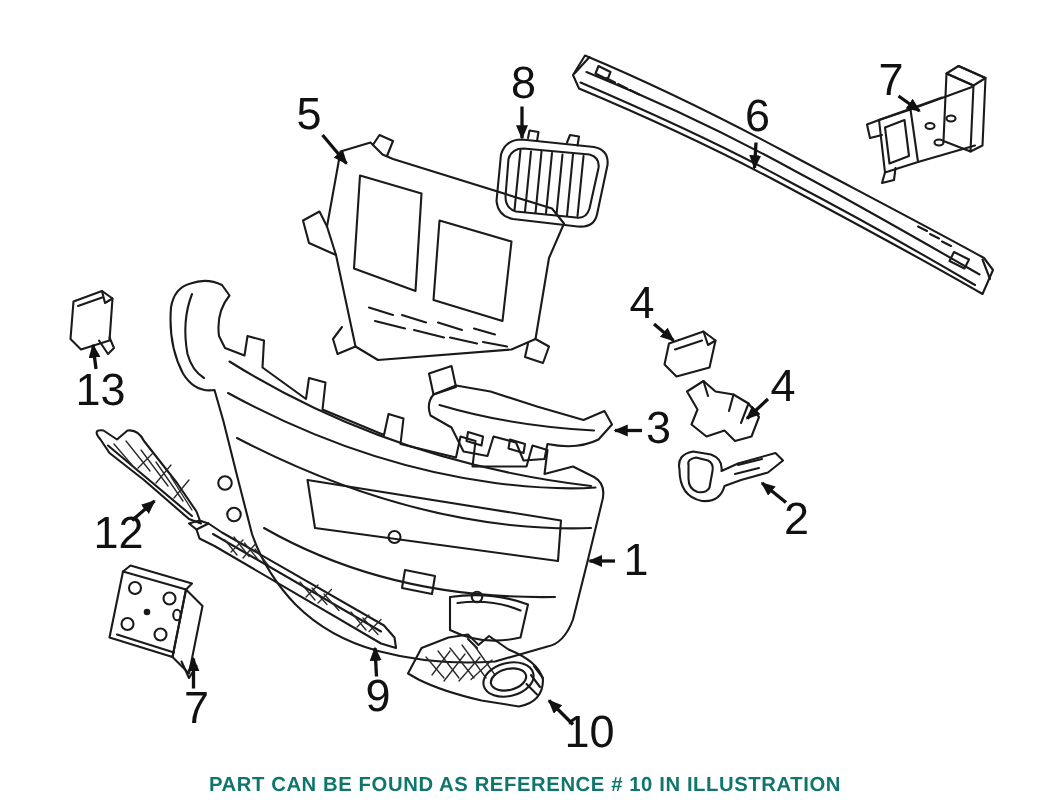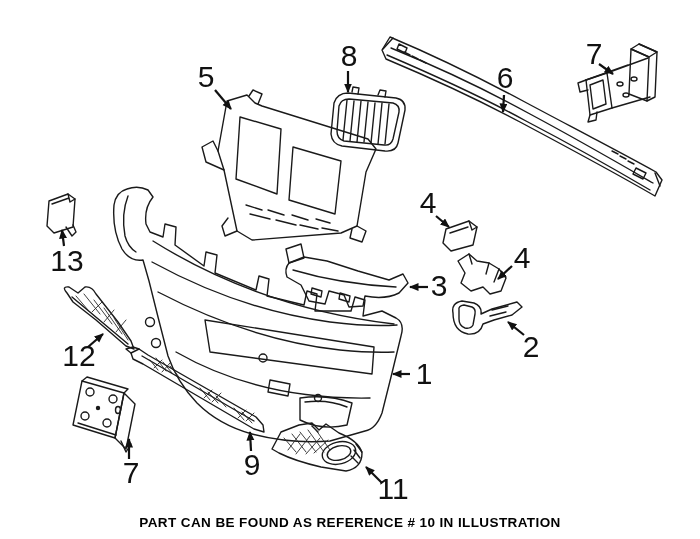--- a/index.html
+++ b/index.html
@@ -212,19 +212,19 @@
   <div class="callout" style="left:424px;top:374px;">1</div>
   <div class="callout" style="left:531px;top:347px;">2</div>
   <div class="callout" style="left:439px;top:286px;">3</div>
   <div class="callout" style="left:522px;top:258px;">4</div>
   <div class="callout" style="left:206px;top:77px;">5</div>
   <div class="callout" style="left:505px;top:78px;">6</div>
   <div class="callout" style="left:594px;top:54px;">7</div>
   <div class="callout" style="left:349px;top:56px;">8</div>
   <div class="callout" style="left:252px;top:465px;">9</div>
   <div class="callout" style="left:79px;top:356px;">12</div>
-  <div class="callout" style="left:393px;top:489px;">11</div>
+  <div class="callout" style="left:393px;top:489px;">10</div>
   <div class="callout" style="left:428px;top:203px;">4</div>
   <div class="callout" style="left:67px;top:261px;">13</div>
   <div class="callout" style="left:131px;top:473px;">7</div>
 
-  <div class="caption" style="color: #000000;">PART CAN BE FOUND AS REFERENCE # 10 IN ILLUSTRATION</div>
+  <div class="caption" style="color: #0f766e;">PART CAN BE FOUND AS REFERENCE # 10 IN ILLUSTRATION</div>
 </div>
 
 </body></html>

